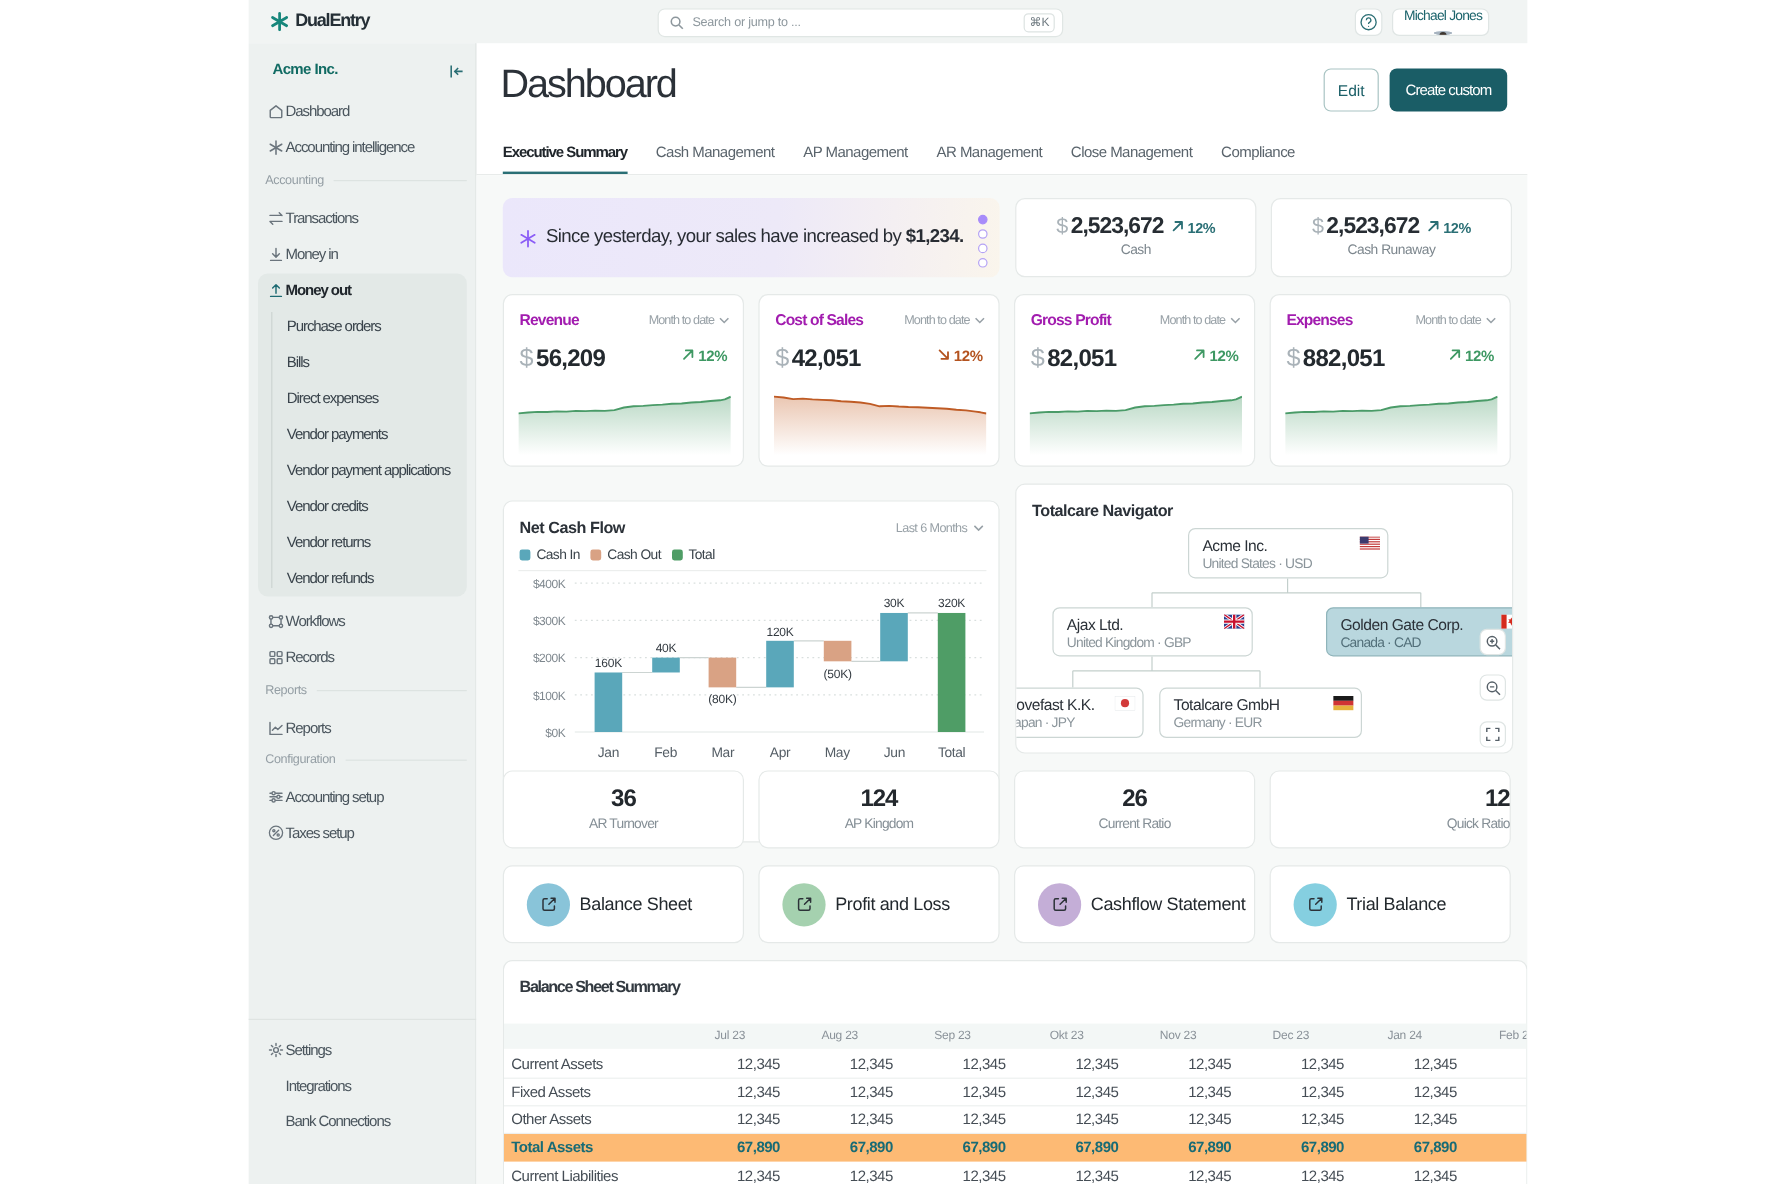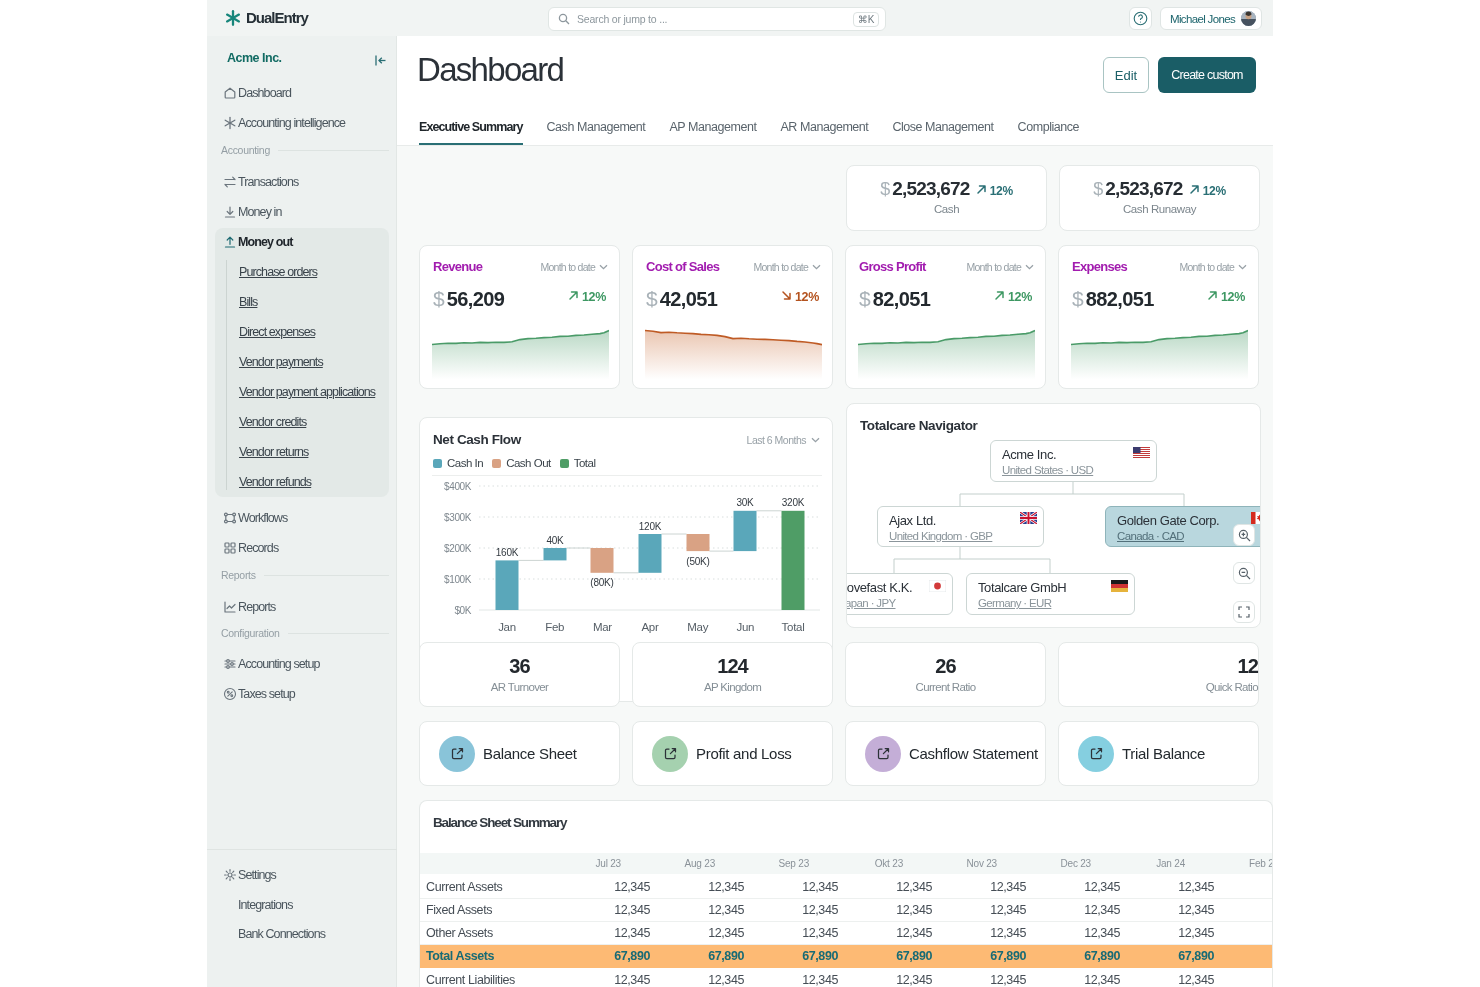--- a/index.html
+++ b/index.html
@@ -7,31 +7,31 @@
 .app { position:relative; width:1066px; height:987px; margin:0 auto; background:#fff; overflow:hidden; }
 
 .topbar { position:absolute; left:0; top:0; width:1066px; height:36px; background:#f1f4f3; }
 .logo { position:absolute; left:18px; top:9px; display:flex; align-items:center; gap:5px; }
 .logo b { font-size:15px; color:#252f36; letter-spacing:-1px; font-weight:700; }
 .search { position:absolute; left:341px; top:7px; width:338px; height:24px; background:#fff; border:1px solid #e0e6e4; border-radius:6px; display:flex; align-items:center; padding:0 6px 0 9px; }
 .search .ph { color:#8d979d; font-size:10.5px; letter-spacing:-0.2px; margin-left:7px; flex:1; }
 .kbd { border:1px solid #dde3e2; border-radius:4px; color:#6f7a80; font-size:10px; padding:1px 3.5px; background:#fff; }
 .helpbtn { position:absolute; left:922px; top:7px; width:23px; height:23px; background:#fff; border:1px solid #dfe5e4; border-radius:6px; display:flex; align-items:center; justify-content:center; }
 .userchip { position:absolute; left:953px; top:7px; height:23px; background:#fff; border:1px solid #dfe5e4; border-radius:6px; display:flex; align-items:center; padding:0 5px 0 9px; gap:6px; }
-.userchip { white-space:nowrap; } .userchip span.nm { color:#1c646c; font-size:11.5px; letter-spacing:-0.65px; }
+.userchip { white-space:nowrap;flex-direction:column; } .userchip span.nm { color:#1c646c; font-size:11.5px; letter-spacing:-0.65px; }
 .avatar { width:15px; height:15px; border-radius:50%; overflow:hidden; position:relative; background:#8fa3b5; } .avatar svg { position:absolute; left:0; top:0; }
 
 .sidebar { position:absolute; left:0; top:36px; width:190px; height:951px; background:#edf1f0; border-right:1px solid #e2e7e5; }
 .acme { position:absolute; left:20px; top:15px; font-size:12.5px; letter-spacing:-0.5px; font-weight:700; color:#116b63; }
 .collapse { position:absolute; left:167px; top:17px; }
 .nav-item { position:absolute; left:0; width:190px; height:30px; display:flex; align-items:center; }
 .nav-item .ic { position:absolute; left:15px; width:15px; height:15px; display:flex; align-items:center; justify-content:center; }
 .nav-item .tx { position:absolute; left:31px; font-size:12.5px; letter-spacing:-0.9px; color:#4a555d; white-space:nowrap; }
 .nav-item.sel .tx { color:#20262c; font-weight:700; }
-.sub .tx { left:32px; color:#39434b;text-decoration:underline; }
+.sub .tx { left:32px; color:#39434b; }
 .slabel { position:absolute; left:14px; width:176px; display:flex; align-items:center; }
 .slabel span { font-size:10.5px; letter-spacing:-0.3px; color:#949ea4; }
 .slabel i { flex:1; height:1px; background:#dde3e1; margin:0 8px 0 8px; }
 .moblock { position:absolute; left:8px; top:192px; width:174px; height:269px; background:#e3e9e7; border-radius:8px; }
 .guide { position:absolute; left:19px; top:224px; width:1px; height:230px; background:#ccd4d1; }
 .sb-div { position:absolute; left:0px; top:813px; width:190px; height:1px; background:#dfe4e2; }
 
 .main-h1 { position:absolute; left:210px; top:51px; font-size:33px; color:#2b3138; font-weight:400; letter-spacing:-1.7px; }
 .btn-edit { position:absolute; left:896px; top:57px; width:46px; height:36px; background:#fff; border:1px solid #a9c4c3; border-radius:6px; color:#1c6068; font-size:13px; display:flex; align-items:center; justify-content:center; }
 .btn-create { position:absolute; left:951px; top:57px; width:98px; height:36px; background:#1a5d66; border-radius:6px; color:#fff; font-size:12.5px; letter-spacing:-0.75px; display:flex; align-items:center; justify-content:center; }
@@ -72,21 +72,21 @@
 .ncf { left:22px; top:271px; width:414px; height:285px; }
 .subnav { left:449px; top:257px; width:415px; height:225px; overflow:hidden; }
 .cardttl { position:absolute; left:13px; top:14px; font-size:13.5px; letter-spacing:-0.4px; font-weight:700; color:#2b3138; }
 .rsel { position:absolute; right:12px; top:16px; font-size:10.5px; letter-spacing:-0.5px; color:#98a1a7; display:flex; align-items:center; gap:5px; }
 .legend { position:absolute; left:13px; top:39px; display:flex; align-items:center; gap:9px; font-size:11.5px; letter-spacing:-0.5px; color:#3b444b; }
 .legend i { display:inline-block; width:9px; height:9px; border-radius:2px; margin-right:5px; vertical-align:-1px; }
 .lsep { position:absolute; left:12px; top:57px; width:390px; height:1px; background:#eceeed; }
 
 .node { position:absolute; background:#fff; border:1px solid #ccd6d4; border-radius:6px; }
 .node .nt { position:absolute; left:11px; top:6px; font-size:13px; letter-spacing:-0.4px; color:#2b3138; font-weight:400; white-space:nowrap; }
-.node .ns { position:absolute; left:11px; top:23px; font-size:11.5px; letter-spacing:-0.65px; color:#8b959b; white-space:nowrap;text-decoration:underline; }
+.node .ns { position:absolute; left:11px; top:23px; font-size:11.5px; letter-spacing:-0.65px; color:#8b959b; white-space:nowrap; }
 .node.hl { background:#b9d7de; border-color:#8fb4ba; }
 .zbtn { position:absolute; left:386px; width:22px; height:22px; background:#fff; border:1px solid #dfe5e4; border-radius:6px; display:flex; align-items:center; justify-content:center; z-index:5; }
 
 .num { width:201px; height:65px; top:496px; display:flex; flex-direction:column; align-items:center; }
 .n1 { left:22px; } .n2 { left:235px; } .n3 { left:448px; } .n4 { left:661px;align-items:flex-end; }
 .num .v { margin-top:13px; font-size:20px; font-weight:700; letter-spacing:-0.9px; color:#23282d; line-height:21px; }
 .num .l { font-size:11.5px; letter-spacing:-0.65px; color:#858f96; margin-top:4px; }
 
 .link { width:201px; height:65px; top:575px; display:flex; align-items:center; }
 .lk1 { left:22px; } .lk2 { left:235px; } .lk3 { left:448px; } .lk4 { left:661px; }
@@ -314,20 +314,36 @@
   <div class="tabs">
     <div class="tab on">Executive Summary</div>
     <div class="tab">Cash Management</div>
     <div class="tab">AP Management</div>
     <div class="tab">AR Management</div>
     <div class="tab">Close Management</div>
     <div class="tab">Compliance</div>
   </div>
   <div class="tabline"></div>
   <div class="content">
+    <div class="card banner">
+  <span class="ast"><svg width="16" height="16" viewBox="0 0 16 16">
+            <g stroke="#8b5cf6" stroke-width="1.5" stroke-linecap="round">
+              <line x1="8" y1="1.5" x2="8" y2="14.5"></line>
+              <line x1="2.4" y1="4.7" x2="13.6" y2="11.3"></line>
+              <line x1="13.6" y1="4.7" x2="2.4" y2="11.3"></line>
+            </g>
+          </svg></span>
+  <span class="txt">Since yesterday, your sales have increased by <b>$1,234.</b></span>
+  <span class="dots">
+          <i class="f"></i>
+          <i></i>
+          <i></i>
+          <i></i>
+        </span>
+</div>
 <div class="card stat stat1">
   <div class="l1">
           <span class="cur">$</span>
           <span class="val">2,523,672</span>
           <span class="pct"><svg width="11" height="11" viewBox="0 0 11 11" fill="none" stroke="#2a6f75" stroke-width="1.5" stroke-linecap="round" stroke-linejoin="round">
               <path d="M2 9 9 2M3.5 2H9v5.5"></path>
             </svg> 12%</span>
         </div>
   <div class="lbl">Cash</div>
 </div>

